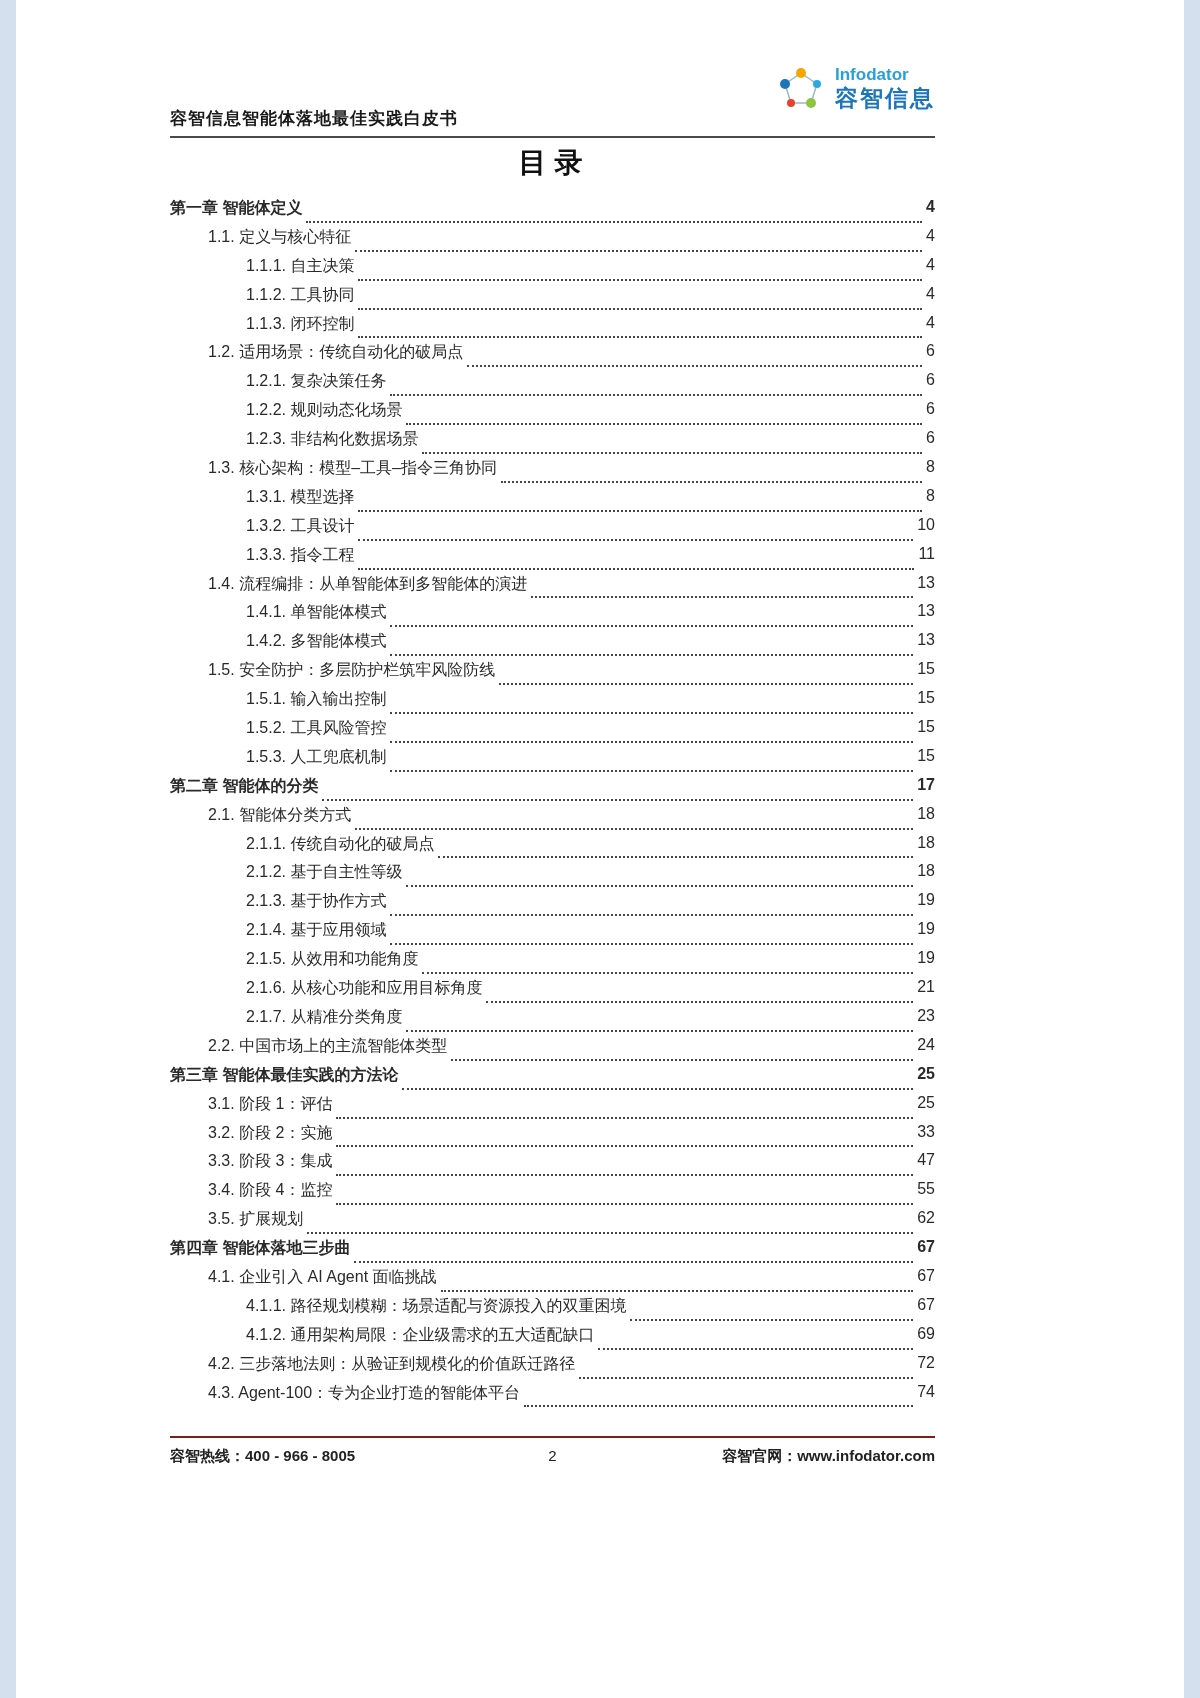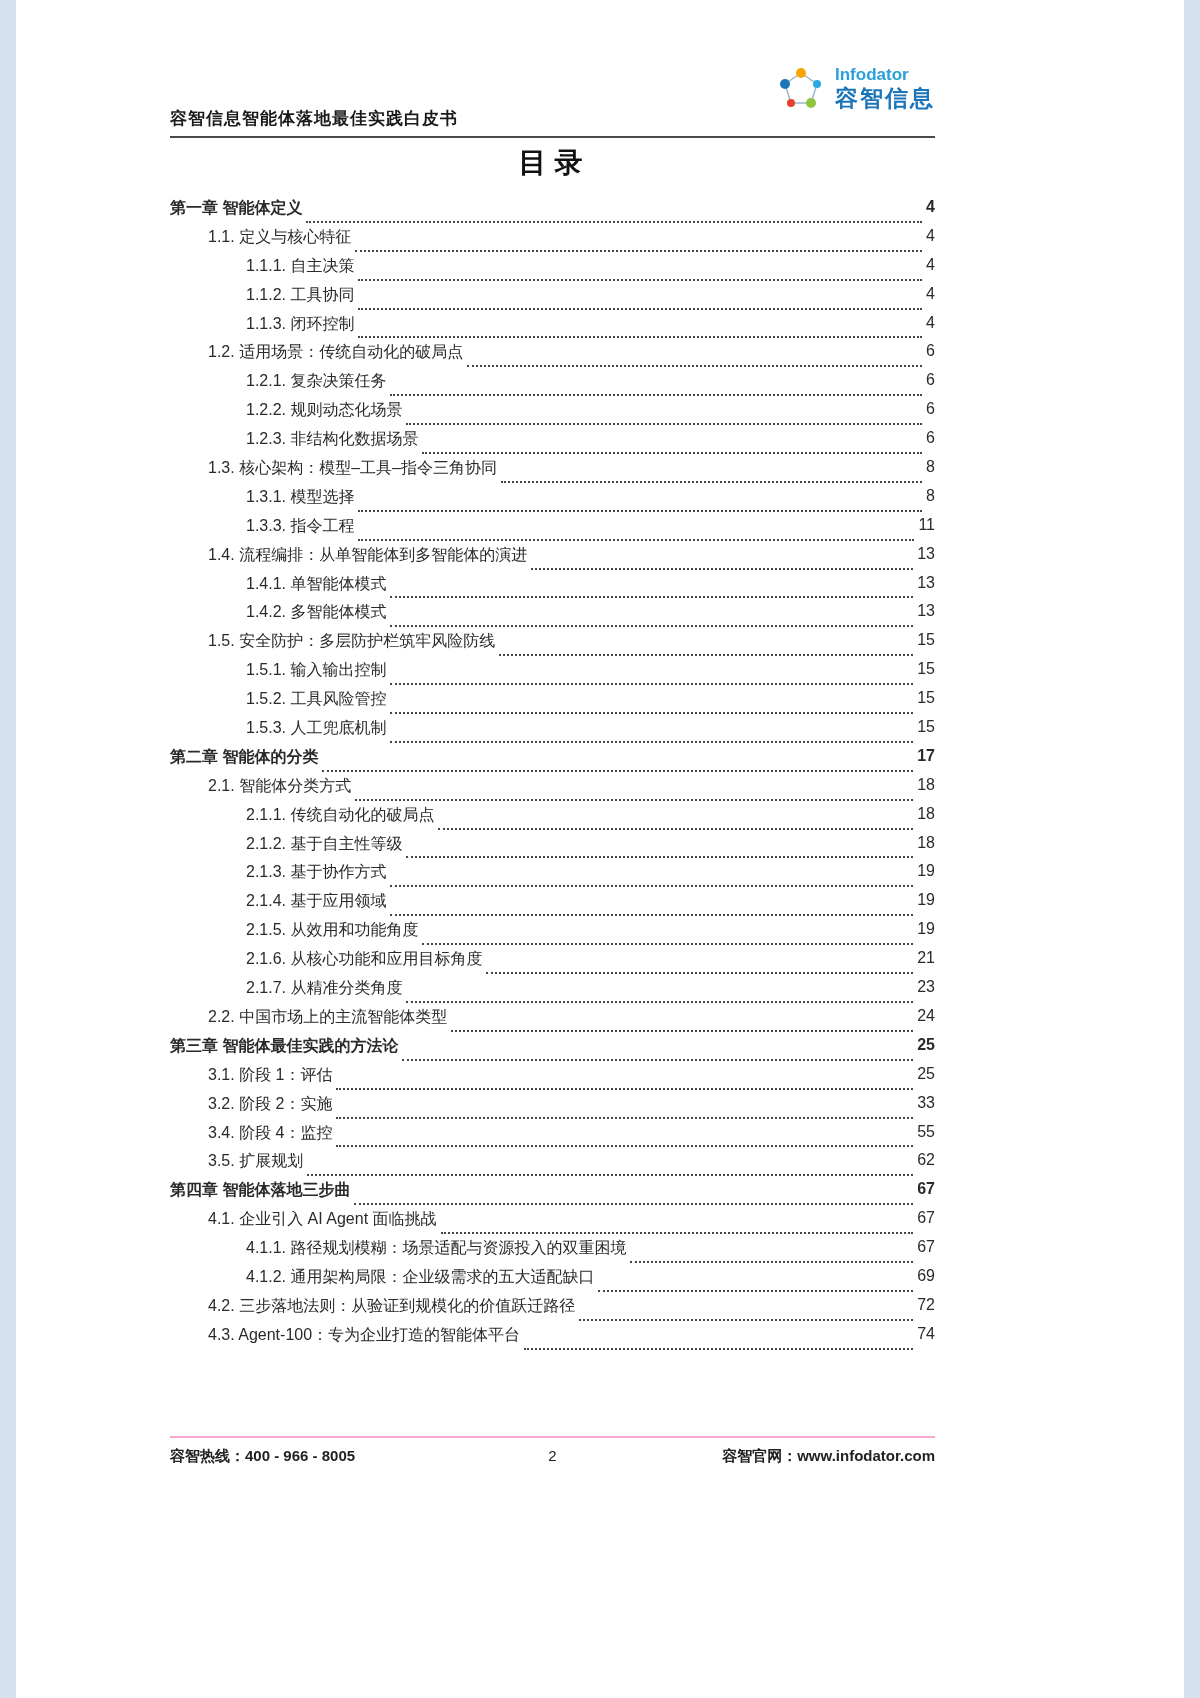--- a/index.html
+++ b/index.html
@@ -61,21 +61,21 @@
   .toc-dots {
     flex: 1; margin: 0 4px 4px 4px;
     border-bottom: 2px dotted #454545;
     min-width: 12px;
   }
   .toc-page { white-space: nowrap; }
 
   
   .footer {
     position: absolute; top: 1436px; left: 0; right: 0;
-    border-top: 2px solid #f9a8d4;
+    border-top: 2px solid #7f1d1d;
     padding-top: 9px;
     display: flex; align-items: baseline;
     font-size: 15px; color: #222;
   }
   .footer .f-left  { flex: 1; text-align: left; font-weight: 600; }
   .footer .f-center{ flex: 0 0 auto; text-align: center; }
   .footer .f-right { flex: 1; text-align: right; font-weight: 600; }
   .f-label { font-weight: 700; }
   .f-url { font-weight: 600; cursor: pointer; }
 </style>
@@ -164,20 +164,25 @@
         <span class="toc-label">1.3. 核心架构：模型–工具–指令三角协同</span>
         <span class="toc-dots"></span>
         <span class="toc-page">8</span>
       </div>
       <div class="toc-row level-2">
         <span class="toc-label">1.3.1. 模型选择</span>
         <span class="toc-dots"></span>
         <span class="toc-page">8</span>
       </div>
       <div class="toc-row level-2">
+        <span class="toc-label">1.3.2. 工具设计</span>
+        <span class="toc-dots"></span>
+        <span class="toc-page">10</span>
+      </div>
+      <div class="toc-row level-2">
         <span class="toc-label">1.3.3. 指令工程</span>
         <span class="toc-dots"></span>
         <span class="toc-page">11</span>
       </div>
       <div class="toc-row level-1">
         <span class="toc-label">1.4. 流程编排：从单智能体到多智能体的演进</span>
         <span class="toc-dots"></span>
         <span class="toc-page">13</span>
       </div>
       <div class="toc-row level-2">
@@ -267,20 +272,25 @@
       </div>
       <div class="toc-row level-1">
         <span class="toc-label">3.1. 阶段 1：评估</span>
         <span class="toc-dots"></span>
         <span class="toc-page">25</span>
       </div>
       <div class="toc-row level-1">
         <span class="toc-label">3.2. 阶段 2：实施</span>
         <span class="toc-dots"></span>
         <span class="toc-page">33</span>
+      </div>
+      <div class="toc-row level-1">
+        <span class="toc-label">3.3. 阶段 3：集成</span>
+        <span class="toc-dots"></span>
+        <span class="toc-page">47</span>
       </div>
       <div class="toc-row level-1">
         <span class="toc-label">3.4. 阶段 4：监控</span>
         <span class="toc-dots"></span>
         <span class="toc-page">55</span>
       </div>
       <div class="toc-row level-1">
         <span class="toc-label">3.5. 扩展规划</span>
         <span class="toc-dots"></span>
         <span class="toc-page">62</span>

